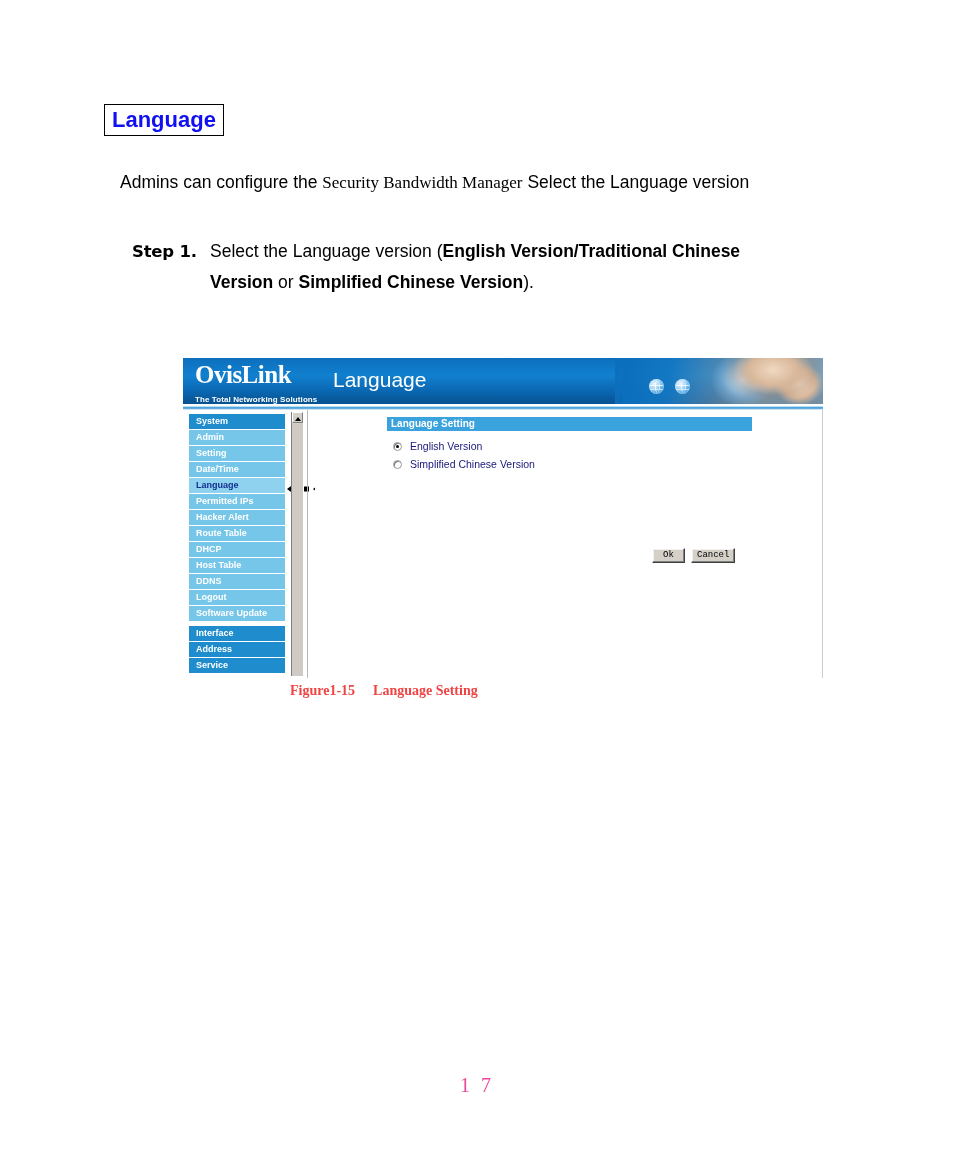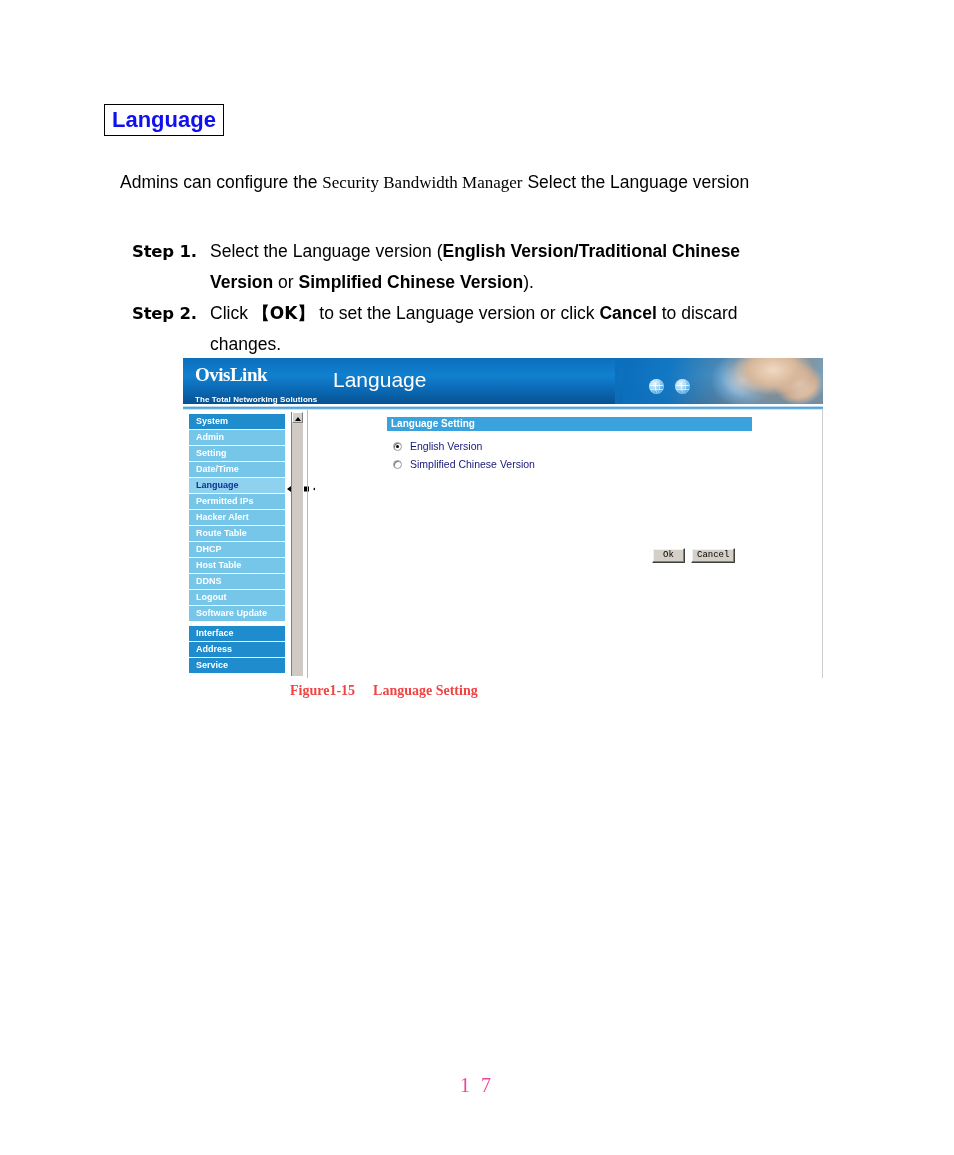--- a/index.html
+++ b/index.html
@@ -127,21 +127,21 @@
   }
   .logo-block {
     position: absolute;
     left: 12px;
     top: 4px;
     width: 136px;
   }
   .logo-word {
     font-family: "Liberation Serif", serif;
     font-weight: bold;
-    font-size: 19px;
+    font-size: 25px;
     line-height: 26px;
     color: #ffffff;
     letter-spacing: -0.5px;
   }
   .logo-tag {
     margin-top: 0px;
     font-family: "Liberation Sans", sans-serif;
     font-weight: bold;
     font-size: 8px;
     line-height: 10px;
@@ -433,25 +433,20 @@
   </div>
 
   <div class="steps">
 
     <div class="step-row">
       <span class="step-label">Step 1.</span>
       <span class="step-body"><span>Select the Language version (</span><b>English Version/Traditional Chinese</b></span>
       <span class="step-body"><b>Version</b><span> or </span><b>Simplified Chinese Version</b><span>).</span></span>
     </div>
 
-    <div class="step-row">
-      <span class="step-label">Step 2.</span>
-      <span class="step-body"><span>Click  </span><span class="bracket">【OK】</span><span> to set the Language version or click </span><b>Cancel</b><span> to discard</span></span>
-      <span class="step-body">changes.</span>
-    </div>
 
   </div>
 
   <div class="shot">
 
     <div class="shot-banner">
       <div class="banner-photo"></div>
       <div class="logo-block">
         <div class="logo-word">OvisLink</div>
         <div class="logo-tag">The Total Networking Solutions</div>

